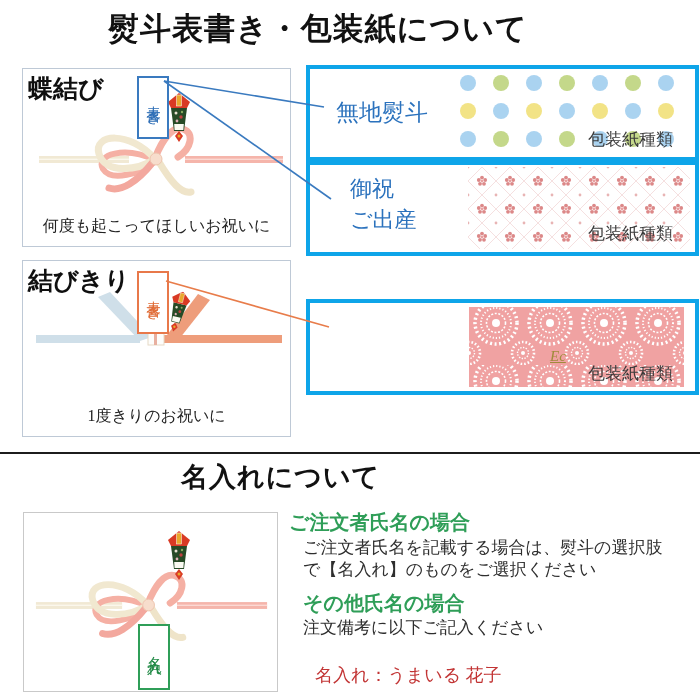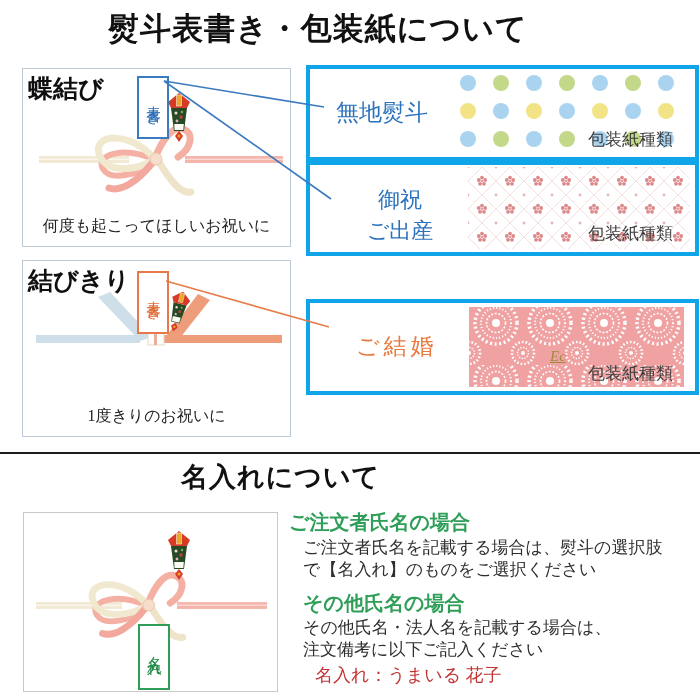--- a/index.html
+++ b/index.html
@@ -19,21 +19,21 @@
   .card.n{border:1px solid #c9c9c9;}
   .knot-title{left:5px;top:3px;font:bold 25px var(--sans);color:#0f0f0f;}
   .tablet{position:absolute;width:28px;background:#fff;display:flex;align-items:center;justify-content:center;
           writing-mode:vertical-rl;text-orientation:upright;font:14px var(--serif);letter-spacing:3px;z-index:4;}
   .tablet.blue{border:2px solid #3a7abf;color:#2b6cb5;}
   .tablet.orange{border:2px solid #e8784a;color:#e06a34;}
   .tablet.green{border:2px solid #2f9e58;color:#218a46;font-size:15px;}
   .caption{left:0;right:0;text-align:center;font:16px var(--serif);color:#222;}
   .wrap-label{font:23px var(--serif);color:var(--blue);}
   .wrap-label.orange{color:#e8793f;}
-  .wrap-label2{text-align:center;font:22px var(--serif);color:var(--blue);line-height:31px;margin-top:11px;}
+  .wrap-label2{text-align:left;font:22px var(--serif);color:var(--blue);line-height:31px;}
   .sub{position:absolute;right:22px;font:17px var(--serif);color:#3a3a3a;z-index:3;margin-left:40px;}
   .divider{left:0;top:452px;width:700px;height:0;border-top:2px solid #1c1c1c;}
   .gh{font:bold 20px var(--serif);color:var(--green);}
   .bp{font:17px var(--serif);color:var(--body);line-height:22px;}
   .ex{font:18px var(--serif);color:var(--red);}
   .monogram{font:italic 15px var(--serif);color:#a08b3c;z-index:3;}
   svg{display:block;}
   .lines{left:0;top:0;z-index:6;pointer-events:none;}
 </style>
 </head>
@@ -156,21 +156,20 @@
               <circle cx="28" cy="28" r="1.4"></circle>
           </g>
         </pattern>
       </defs>
       <rect width="222" height="82" fill="url(#sakura)"></rect>
     </svg>
     <div class="sub" style="bottom:7px;">包装紙種類</div>
   </div>
 
   <div class="card r" style="left:306px;top:299px;width:385px;height:88px;">
-    <div class="abs wrap-label orange" style="left:46px;top:28px;letter-spacing:4px;">ご結婚</div>
     <svg class="abs" style="left:159px;top:4px;" width="215" height="80">
       <defs>
         <pattern id="lace" width="54" height="58" patternUnits="userSpaceOnUse">
           <rect width="54" height="58" fill="#f0a2a2"></rect>
           <g fill="none" stroke="#ffffff">
             <circle cx="27" cy="16" r="21" stroke-width="3.5" stroke-dasharray="2 2.6"></circle>
             <circle cx="27" cy="16" r="15" stroke-width="2" stroke-dasharray="1.2 2"></circle>
             <circle cx="27" cy="16" r="9.5" stroke-width="1.6" stroke-dasharray="2 1.6"></circle>
           </g>
           <circle cx="27" cy="16" r="4" fill="#fff"></circle>
@@ -220,18 +219,17 @@
     </div>
   </div>
 
   <div class="abs gh" style="left:289px;top:509px;font-family:Liberation Mono, monospace;">ご注文者氏名の場合</div>
   <div class="abs bp" style="left:303px;top:537px;">
     <div>ご注文者氏名を記載する場合は、熨斗の選択肢</div>
     <div>で【名入れ】のものをご選択ください</div>
   </div>
   <div class="abs gh" style="left:303px;top:590px;">その他氏名の場合</div>
   <div class="abs bp" style="left:303px;top:617px;">
-    <div>その他氏名・法人名を記載する場合は、</div>
     <div>注文備考に以下ご記入ください</div>
   </div>
   <div class="abs ex" style="left:315px;top:663px;">名入れ：うまいる 花子</div>
 
 </div>
 
 </body></html>

